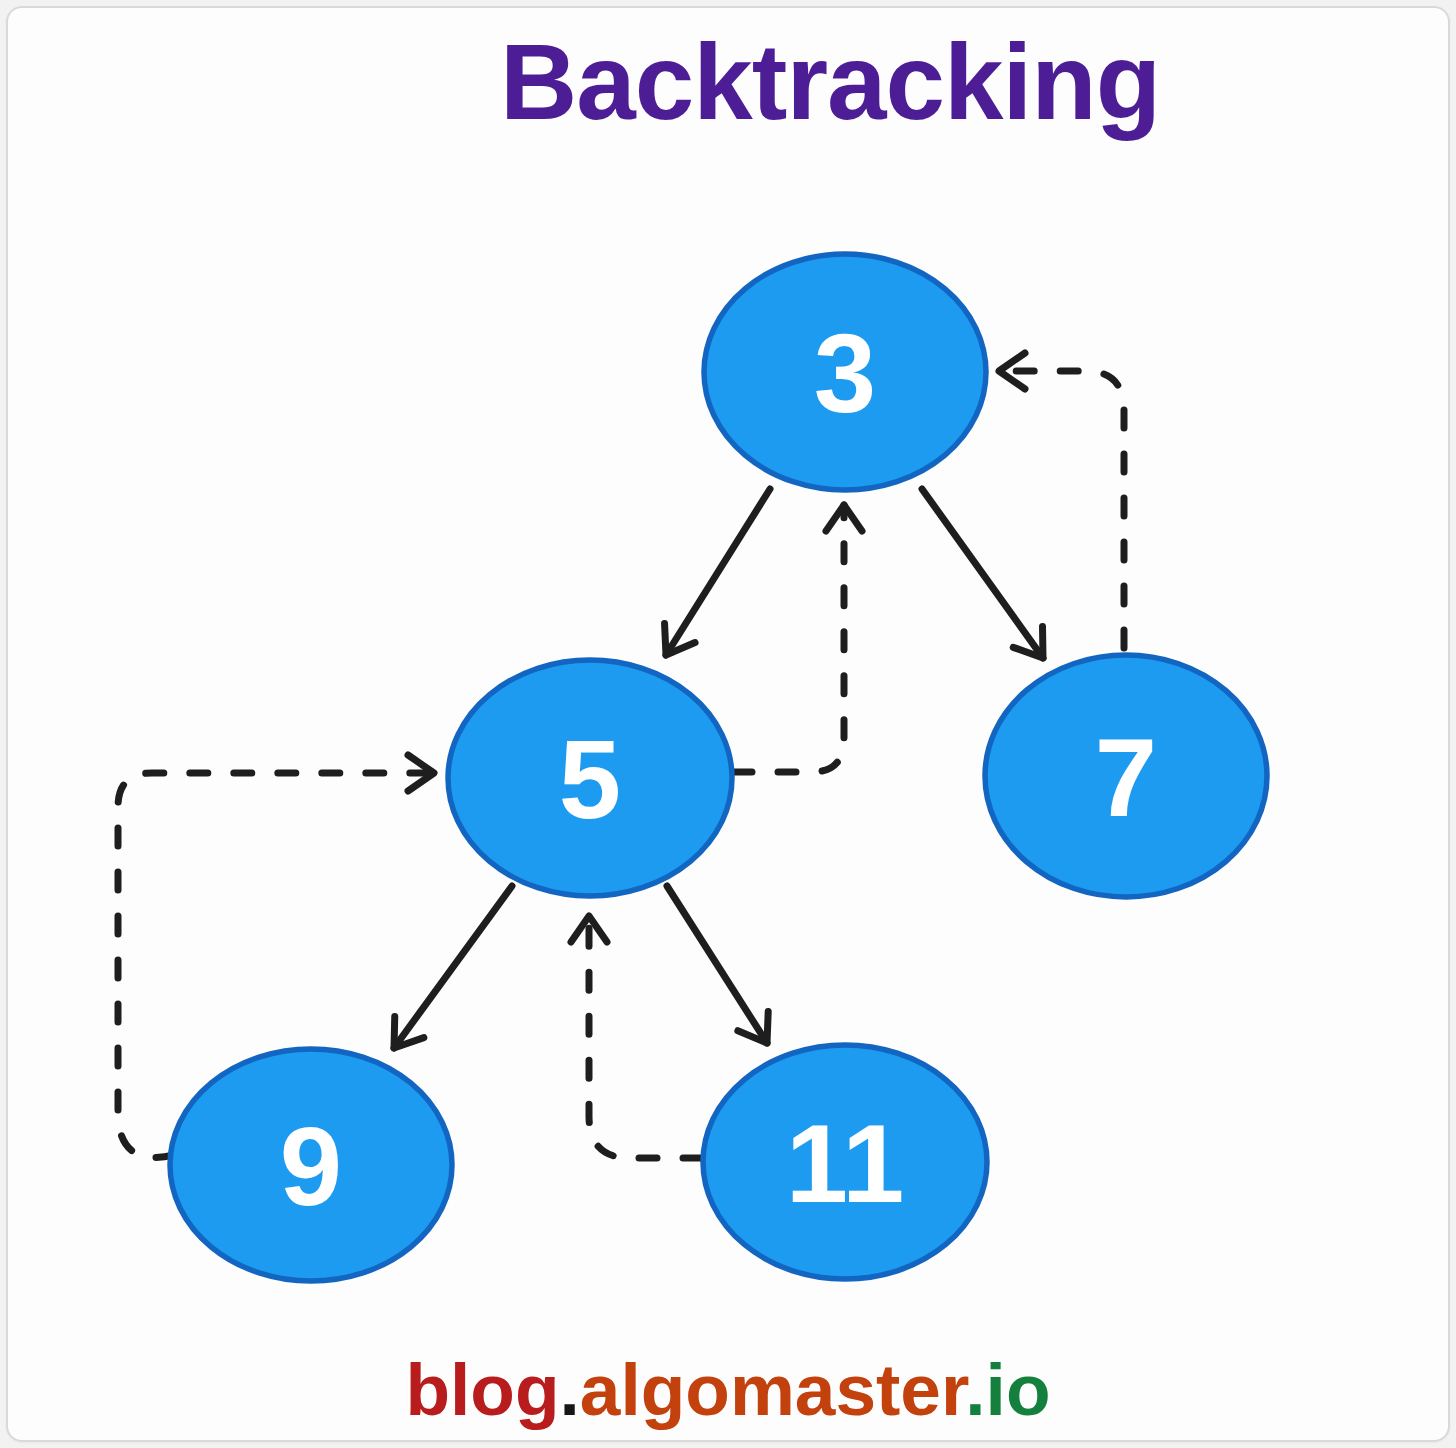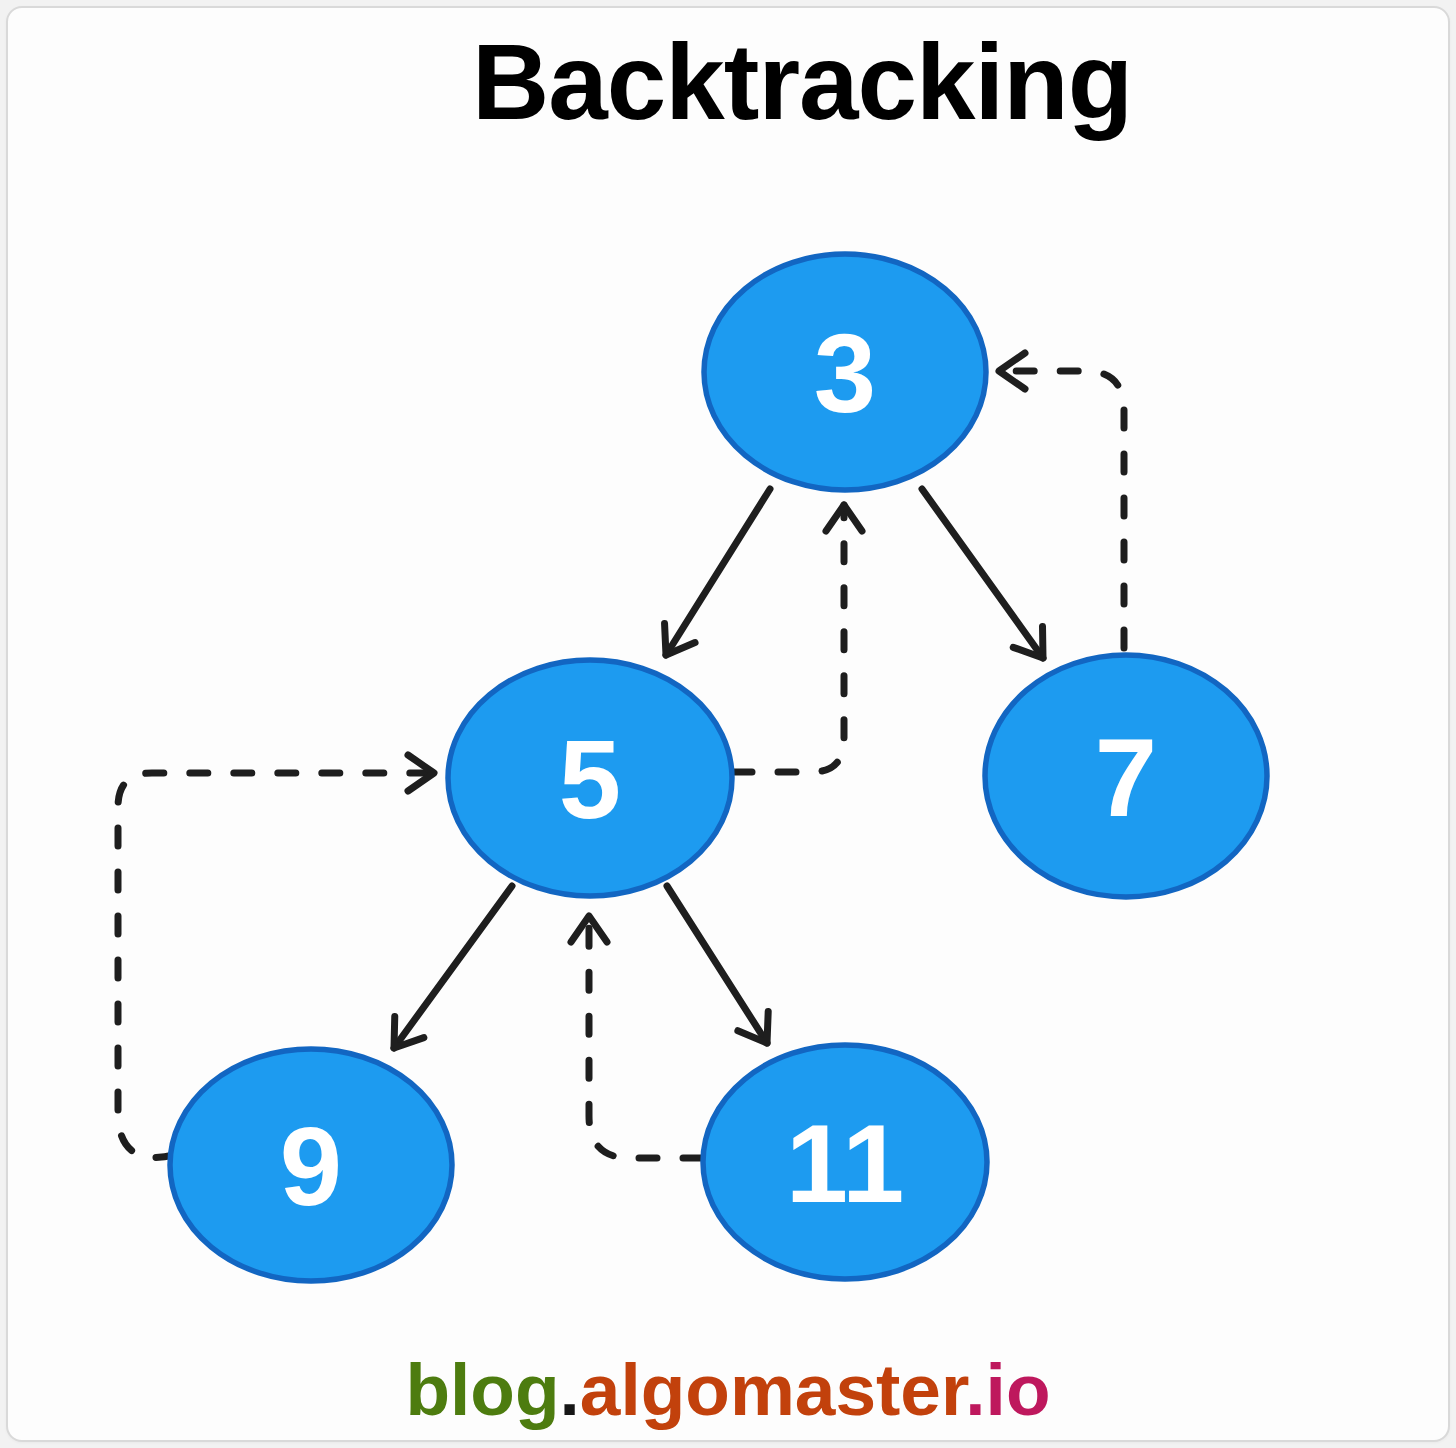--- a/index.html
+++ b/index.html
@@ -19,27 +19,27 @@
     position: absolute;
     inset: 6px;
     background: #fdfdfd;
     border: 2px solid #d9d9d9;
     border-radius: 16px;
     box-shadow: 0 1px 3px rgba(0,0,0,0.04);
   }
   .page-title {
     position: absolute;
     top: 18px;
-    left: 802px;
+    left: 830px;
     transform: translateX(-50%);
     font-size: 107px;
     line-height: 1.2;
     font-weight: bold;
     letter-spacing: -1px;
-    color: #000000;
+    color: #4c1d95;
     white-space: nowrap;
     margin: 0;
   }
   svg.tree-diagram {
     position: absolute;
     left: 0;
     top: 0;
     width: 1456px;
     height: 1448px;
   }
@@ -125,14 +125,14 @@
           <ellipse cx="311" cy="1165" rx="141" ry="116" class="tree-node-ellipse"></ellipse>
           <text x="311" y="1205" class="tree-node-label">9</text>
         </g>
         <g>
           <ellipse cx="845" cy="1162" rx="142" ry="117" class="tree-node-ellipse"></ellipse>
           <text x="845" y="1202" class="tree-node-label">11</text>
         </g>
       </g>
   </svg>
 
-  <div class="footer-brand"><span style="color: #4d7c0f;">blog</span><span style="color: rgb(22, 22, 22);">.</span><span style="color: #c2410c;">algomaster</span><span style="color: #be185d;">.io</span></div>
+  <div class="footer-brand"><span style="color: #b91c1c;">blog</span><span style="color: rgb(22, 22, 22);">.</span><span style="color: #c2410c;">algomaster</span><span style="color: #15803d;">.io</span></div>
 </div>
 
 </body></html>

